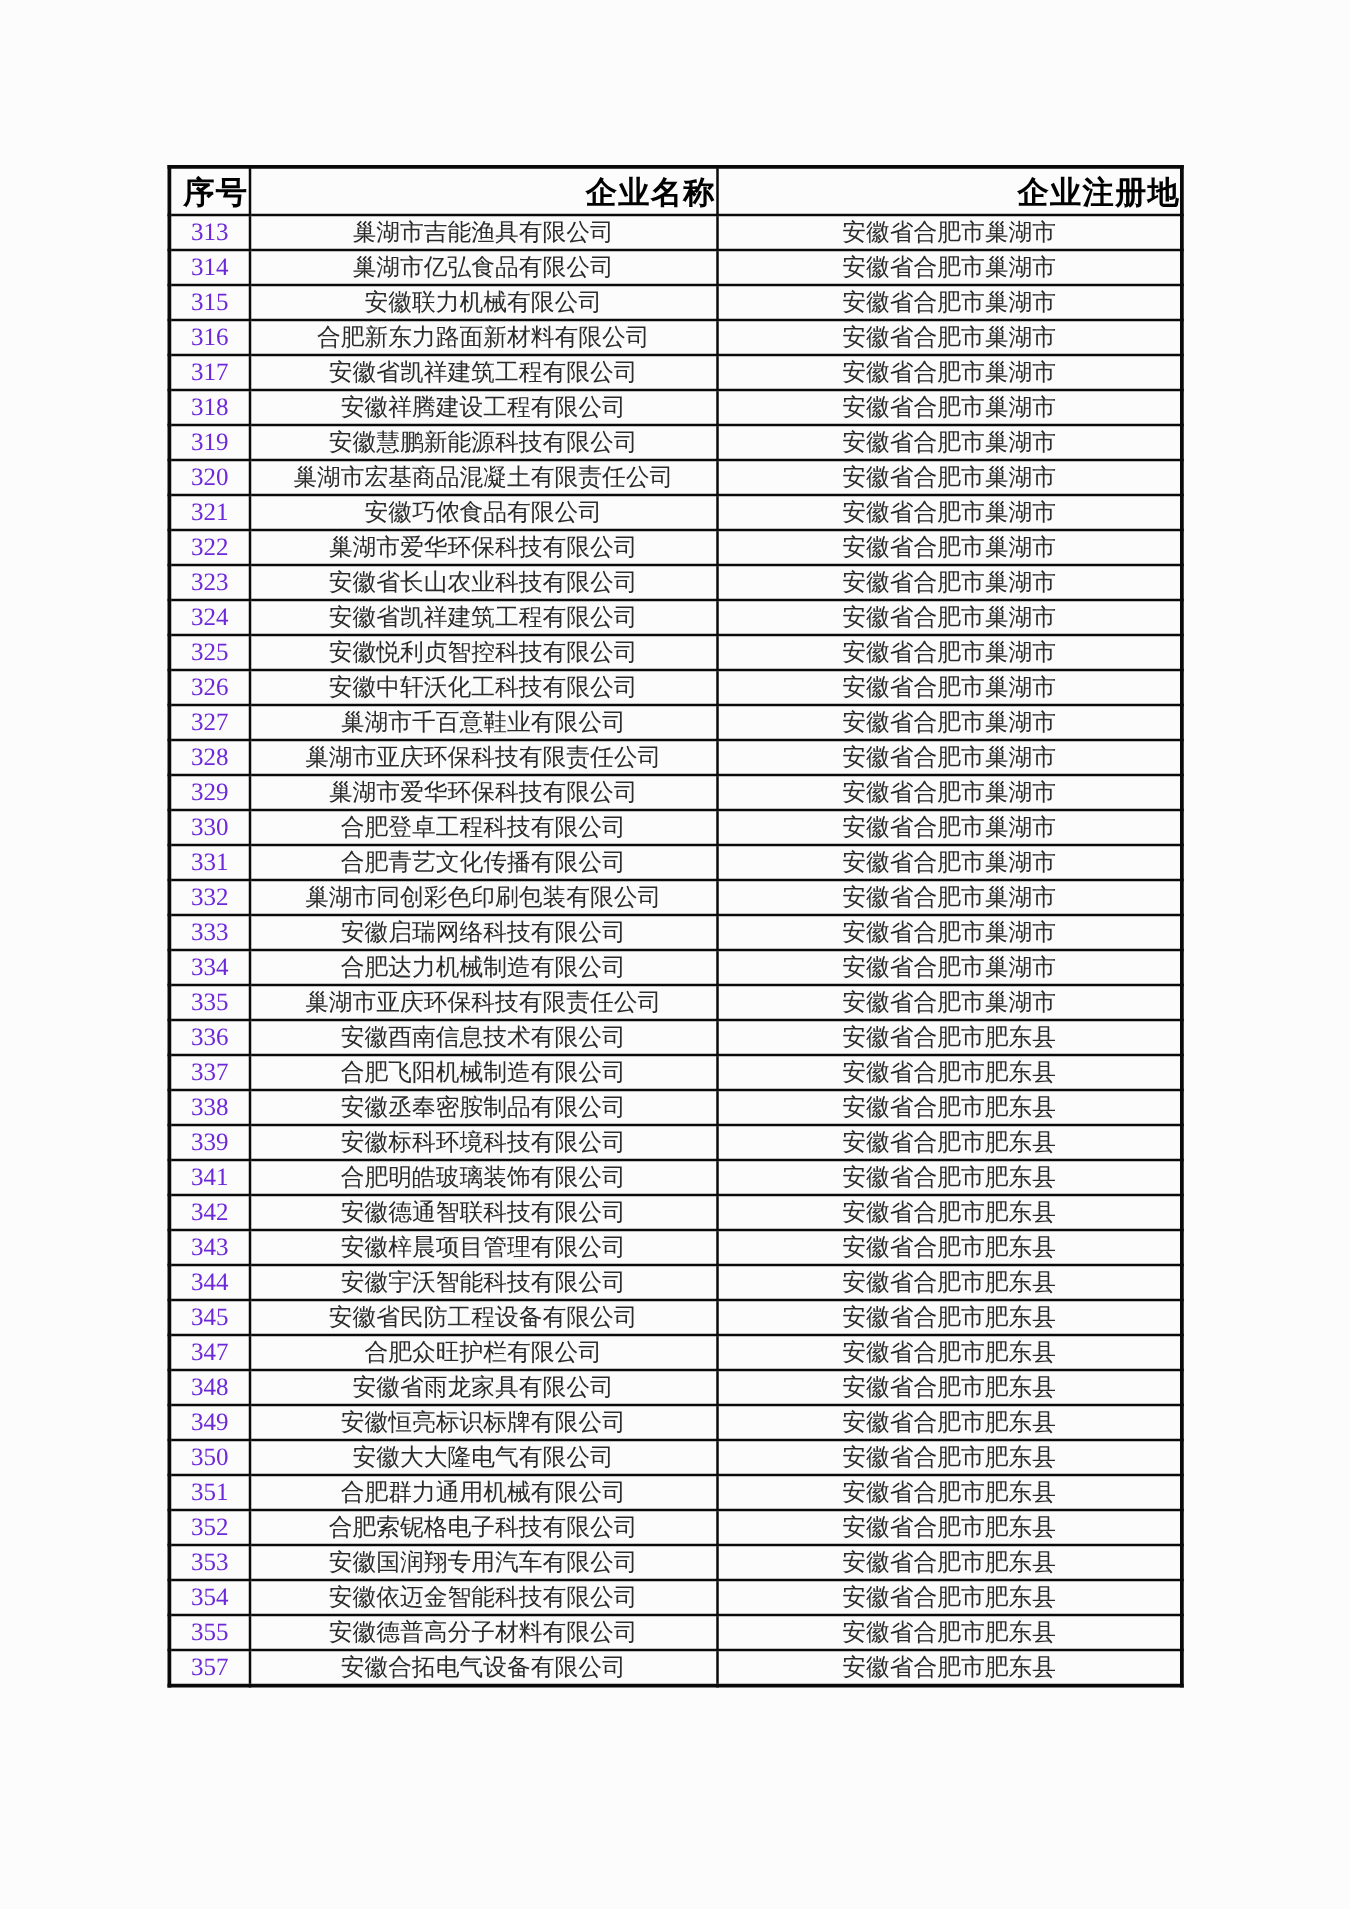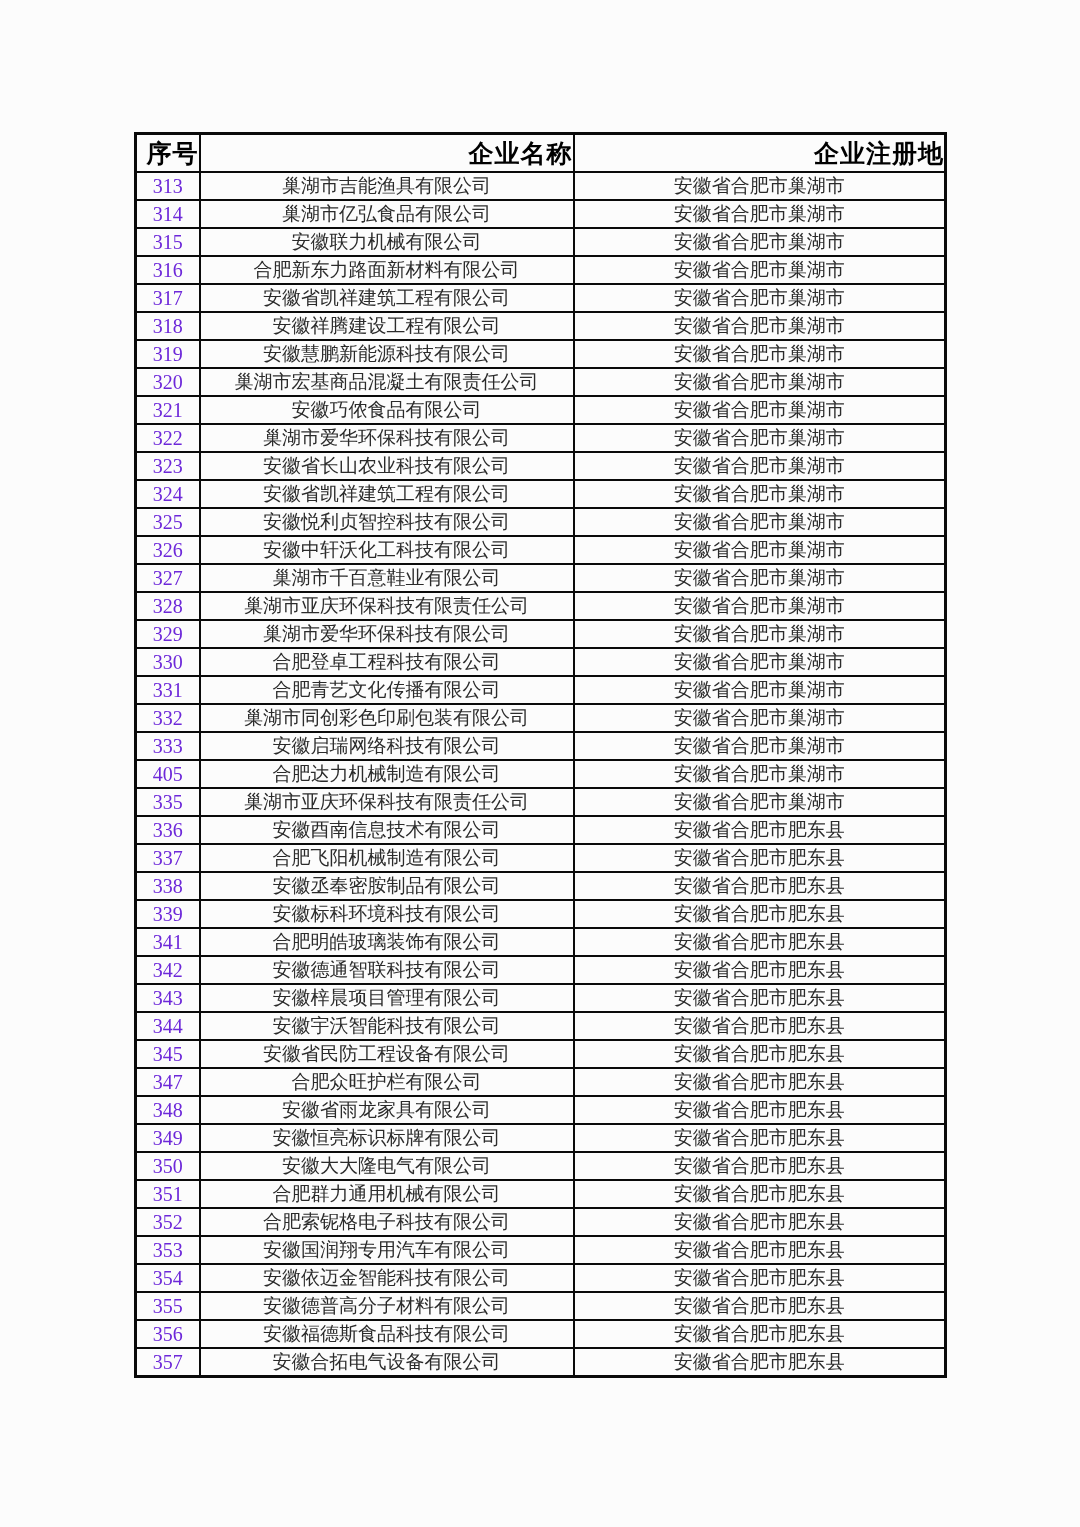--- a/index.html
+++ b/index.html
@@ -196,21 +196,21 @@
       <td>安徽省合肥市巢湖市</td>
     </tr>
 
     <tr>
       <td class="num">333</td>
       <td>安徽启瑞网络科技有限公司</td>
       <td>安徽省合肥市巢湖市</td>
     </tr>
 
     <tr>
-      <td class="num">405</td>
+      <td class="num">334</td>
       <td>合肥达力机械制造有限公司</td>
       <td>安徽省合肥市巢湖市</td>
     </tr>
 
     <tr>
       <td class="num">335</td>
       <td>巢湖市亚庆环保科技有限责任公司</td>
       <td>安徽省合肥市巢湖市</td>
     </tr>
 
@@ -317,25 +317,20 @@
       <td>安徽依迈金智能科技有限公司</td>
       <td>安徽省合肥市肥东县</td>
     </tr>
 
     <tr>
       <td class="num">355</td>
       <td>安徽德普高分子材料有限公司</td>
       <td>安徽省合肥市肥东县</td>
     </tr>
 
-    <tr>
-      <td class="num">356</td>
-      <td>安徽福德斯食品科技有限公司</td>
-      <td>安徽省合肥市肥东县</td>
-    </tr>
 
     <tr>
       <td class="num">357</td>
       <td>安徽合拓电气设备有限公司</td>
       <td>安徽省合肥市肥东县</td>
     </tr>
   </tbody>
   </table>
 
 </div>

